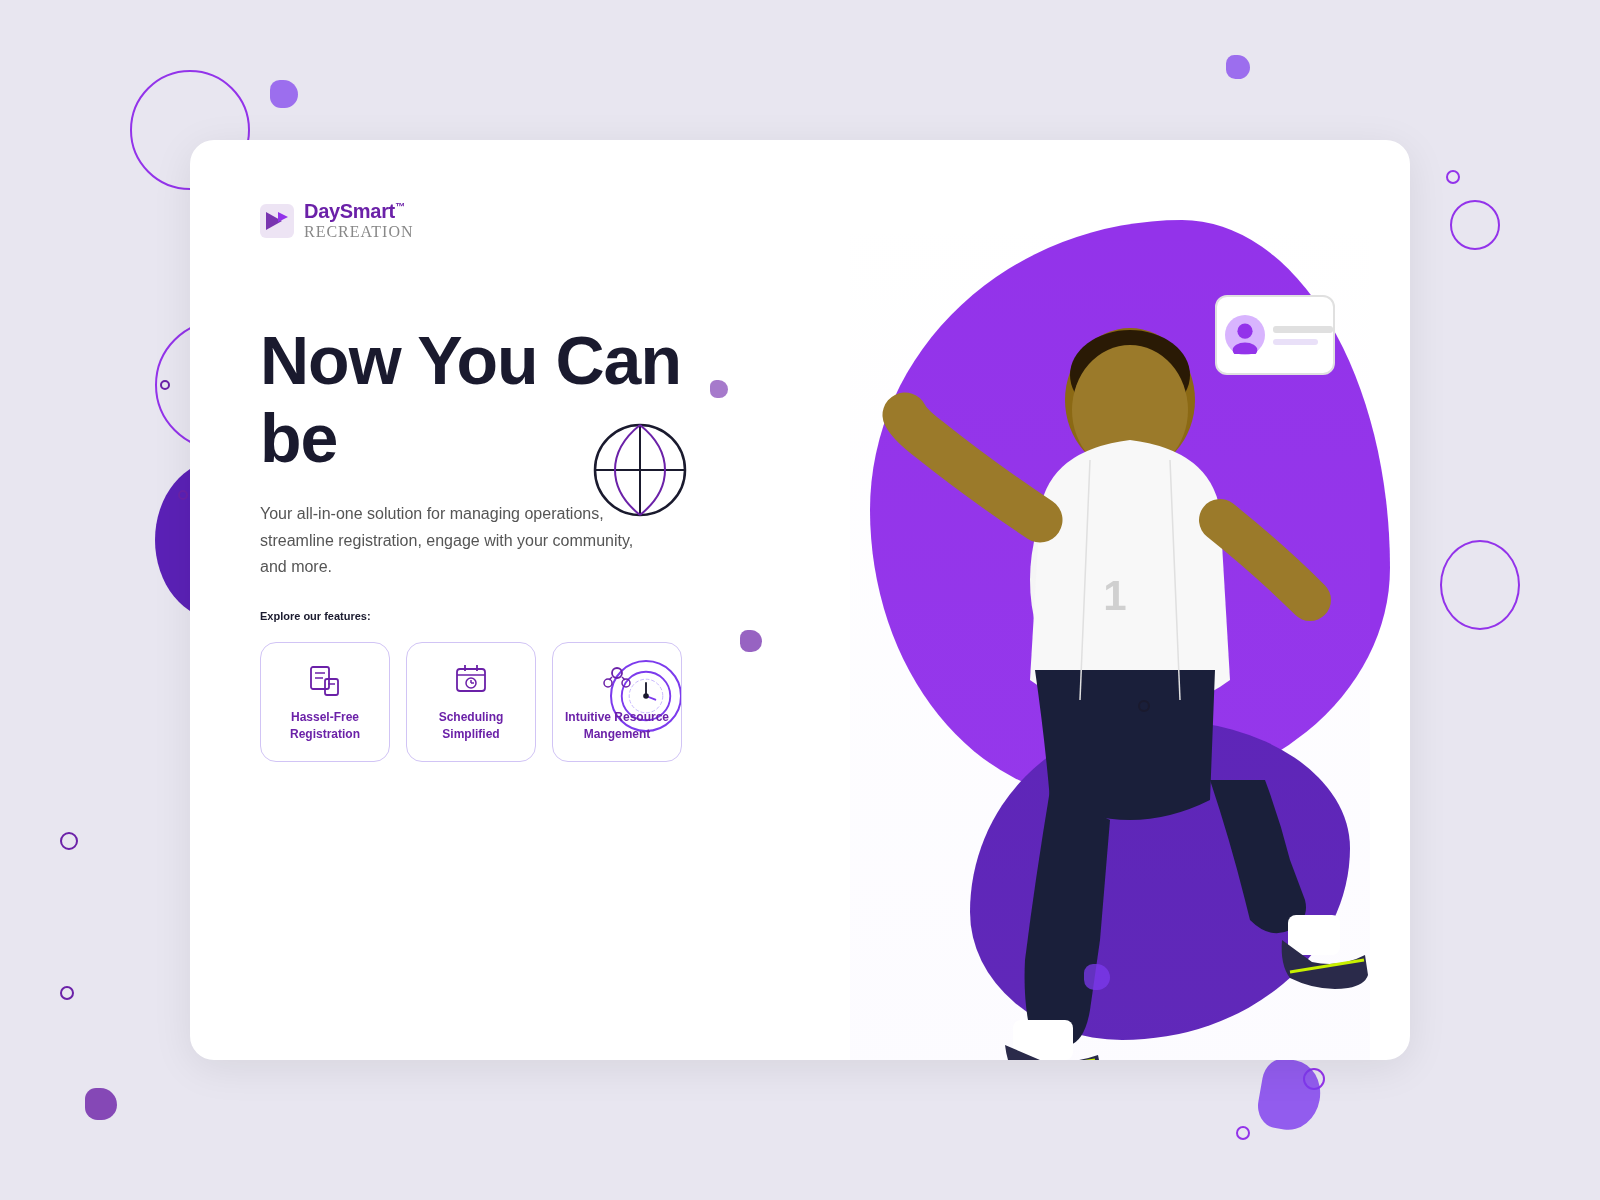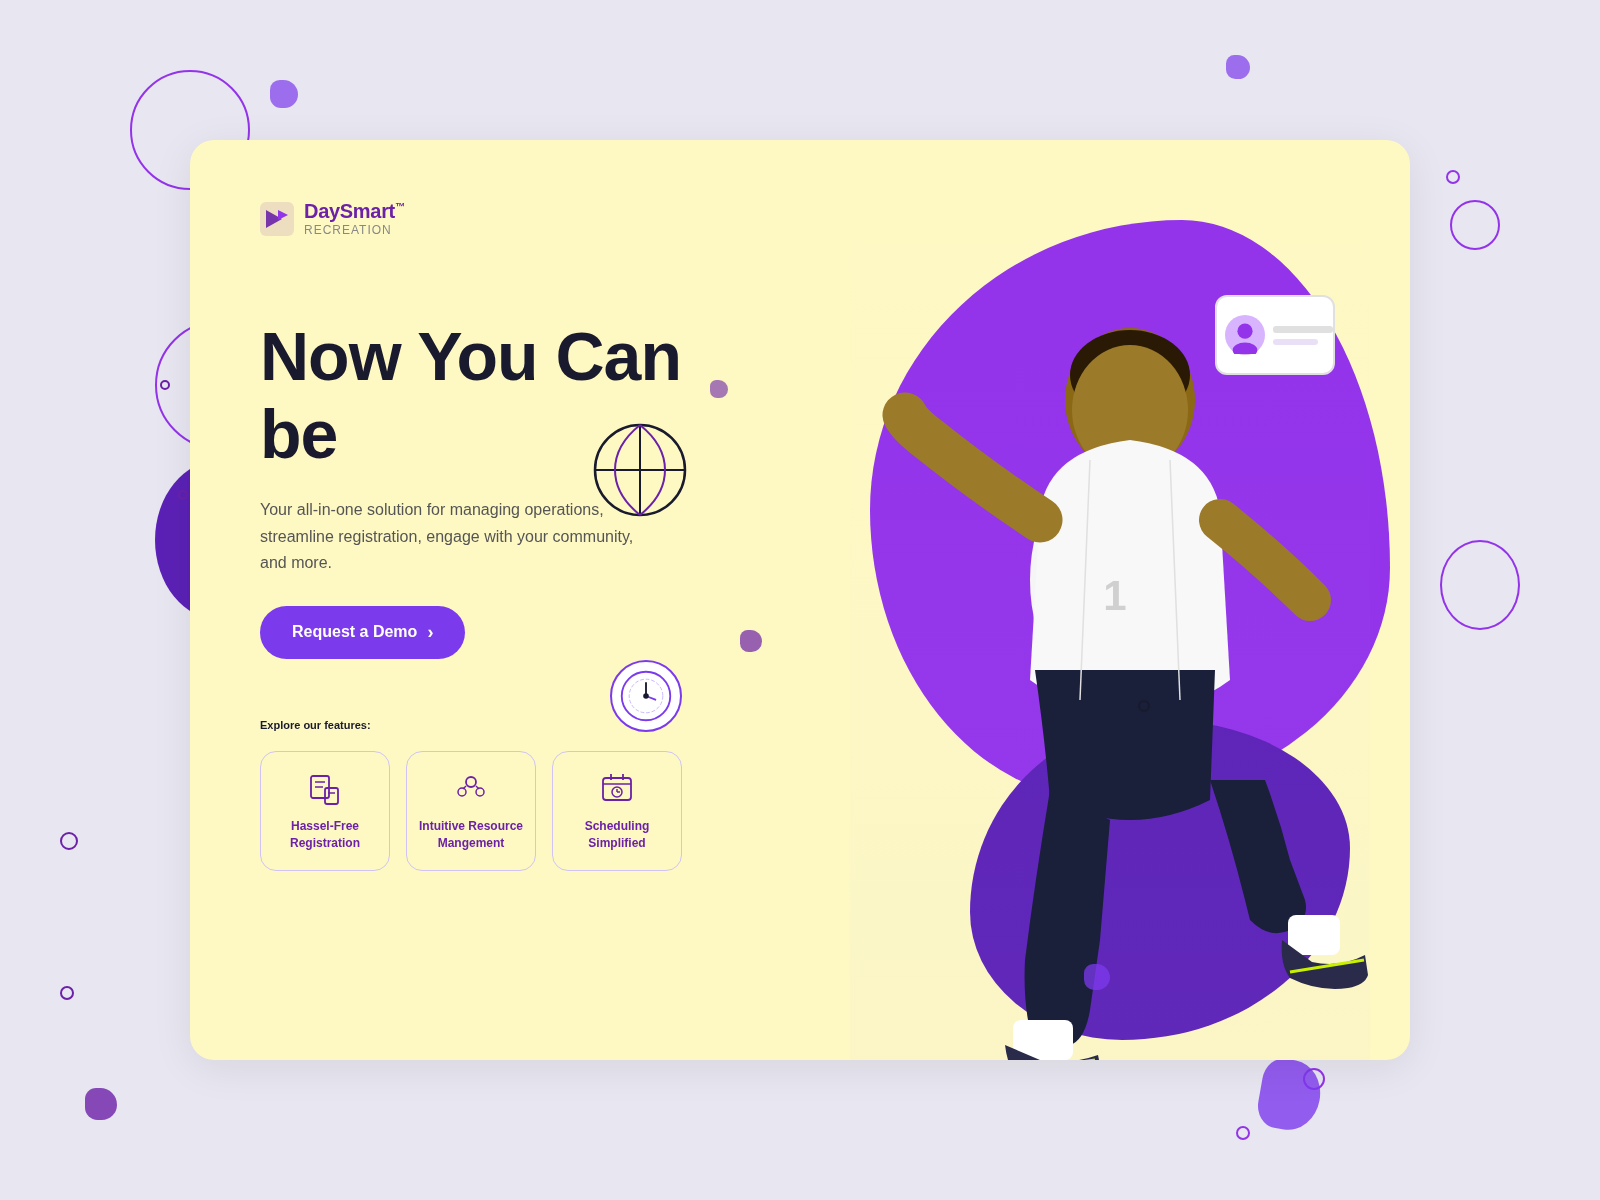--- a/index.html
+++ b/index.html
@@ -13,21 +13,21 @@
       justify-content: center;
       font-family: 'Arial', sans-serif;
       overflow: hidden;
       position: relative;
     }
 
     
     .card {
       width: 1220px;
       height: 920px;
-      background: #fef9c3;
+      background: #ffffff;
       border-radius: 24px;
       position: relative;
       overflow: hidden;
       box-shadow: 0 8px 40px rgba(0,0,0,0.08);
     }
 
     
     .content-area {
       position: absolute;
       left: 0;
@@ -56,24 +56,25 @@
       font-weight: 700;
       color: #1a1a2e;
       letter-spacing: -0.3px;
     }
 
     .logo-name span {
       color: #6b21a8;
     }
 
     .logo-sub {
-      font-size: 12px;
+      font-size: 16px;
       color: #888;
       letter-spacing: 1px;
       text-transform: uppercase;
+      font-family: Liberation Serif, serif;
     }
 
     
     .hero-title {
       font-size: 68px;
       font-weight: 800;
       color: #1a1a2e;
       line-height: 1.15;
       margin-bottom: 24px;
       letter-spacing: -1px;
@@ -268,65 +269,61 @@
 
     
     <h1 class="hero-title">
       <span>Now You Can be</span><br>
     </h1>
 
     
     <p class="hero-subtitle">Your all-in-one solution for managing operations, streamline registration, engage with your community, and more.</p>
 
     
-    <button class="cta-button">
-      <span>Request a Demo</span>
-      <span class="cta-arrow">›</span>
-    </button>
 
     
     <div>
       <p class="features-label">Explore our features:</p>
       <div class="features-grid">
 
         <div class="feature-card">
           <svg class="feat-svg" viewBox="0 0 36 36">
             <rect x="4" y="6" width="18" height="22" rx="2" stroke="#6b21a8" stroke-width="1.8" fill="none"></rect>
             <line x1="8" y1="12" x2="18" y2="12" stroke="#6b21a8" stroke-width="1.5"></line>
             <line x1="8" y1="17" x2="16" y2="17" stroke="#6b21a8" stroke-width="1.5"></line>
             <rect x="18" y="18" width="13" height="16" rx="2" stroke="#6b21a8" stroke-width="1.8" fill="none"></rect>
             <line x1="21" y1="23" x2="28" y2="23" stroke="#6b21a8" stroke-width="1.5"></line>
           </svg>
           <span class="feature-label">Hassel-Free Registration</span>
-        </div>
-
-        <div class="feature-card">
-          <svg class="feat-svg" viewBox="0 0 36 36">
-            <circle cx="18" cy="12" r="5" stroke="#6b21a8" stroke-width="1.8" fill="none"></circle>
-            <circle cx="9" cy="22" r="4" stroke="#6b21a8" stroke-width="1.5" fill="none"></circle>
-            <circle cx="27" cy="22" r="4" stroke="#6b21a8" stroke-width="1.5" fill="none"></circle>
-            <line x1="13" y1="16" x2="10" y2="19" stroke="#6b21a8" stroke-width="1.4"></line>
-            <line x1="23" y1="16" x2="26" y2="19" stroke="#6b21a8" stroke-width="1.4"></line>
-          </svg>
-          <span class="feature-label">Intuitive Resource Mangement</span>
         </div>
 
         <div class="feature-card">
           <svg class="feat-svg" viewBox="0 0 36 36">
             <rect x="4" y="8" width="28" height="22" rx="3" stroke="#6b21a8" stroke-width="1.8" fill="none"></rect>
             <line x1="4" y1="14" x2="32" y2="14" stroke="#6b21a8" stroke-width="1.5"></line>
             <line x1="12" y1="4" x2="12" y2="10" stroke="#6b21a8" stroke-width="1.8"></line>
             <line x1="24" y1="4" x2="24" y2="10" stroke="#6b21a8" stroke-width="1.8"></line>
             <circle cx="18" cy="22" r="5" stroke="#6b21a8" stroke-width="1.5" fill="none"></circle>
             <line x1="18" y1="19" x2="18" y2="22" stroke="#6b21a8" stroke-width="1.5"></line>
             <line x1="18" y1="22" x2="21" y2="22" stroke="#6b21a8" stroke-width="1.5"></line>
           </svg>
           <span class="feature-label">Scheduling Simplified</span>
         </div>
 
+        <div class="feature-card">
+          <svg class="feat-svg" viewBox="0 0 36 36">
+            <circle cx="18" cy="12" r="5" stroke="#6b21a8" stroke-width="1.8" fill="none"></circle>
+            <circle cx="9" cy="22" r="4" stroke="#6b21a8" stroke-width="1.5" fill="none"></circle>
+            <circle cx="27" cy="22" r="4" stroke="#6b21a8" stroke-width="1.5" fill="none"></circle>
+            <line x1="13" y1="16" x2="10" y2="19" stroke="#6b21a8" stroke-width="1.4"></line>
+            <line x1="23" y1="16" x2="26" y2="19" stroke="#6b21a8" stroke-width="1.4"></line>
+          </svg>
+          <span class="feature-label">Intuitive Resource Mangement</span>
+        </div>
+
       </div>
     </div>
   </div>
 
   <div style="position:absolute; top:280px; left:400px; width:100px; height:100px; z-index:8;">
     <svg viewBox="0 0 100 100" width="100" height="100">
       <circle cx="50" cy="50" r="45" fill="none" stroke="#1a1a2e" stroke-width="2.5"></circle>
       <line x1="5" y1="50" x2="95" y2="50" stroke="#1a1a2e" stroke-width="2"></line>
       <line x1="50" y1="5" x2="50" y2="95" stroke="#1a1a2e" stroke-width="2"></line>
       <path d="M50 5 Q75 25 75 50 Q75 75 50 95" fill="none" stroke="#6b21a8" stroke-width="2"></path>

